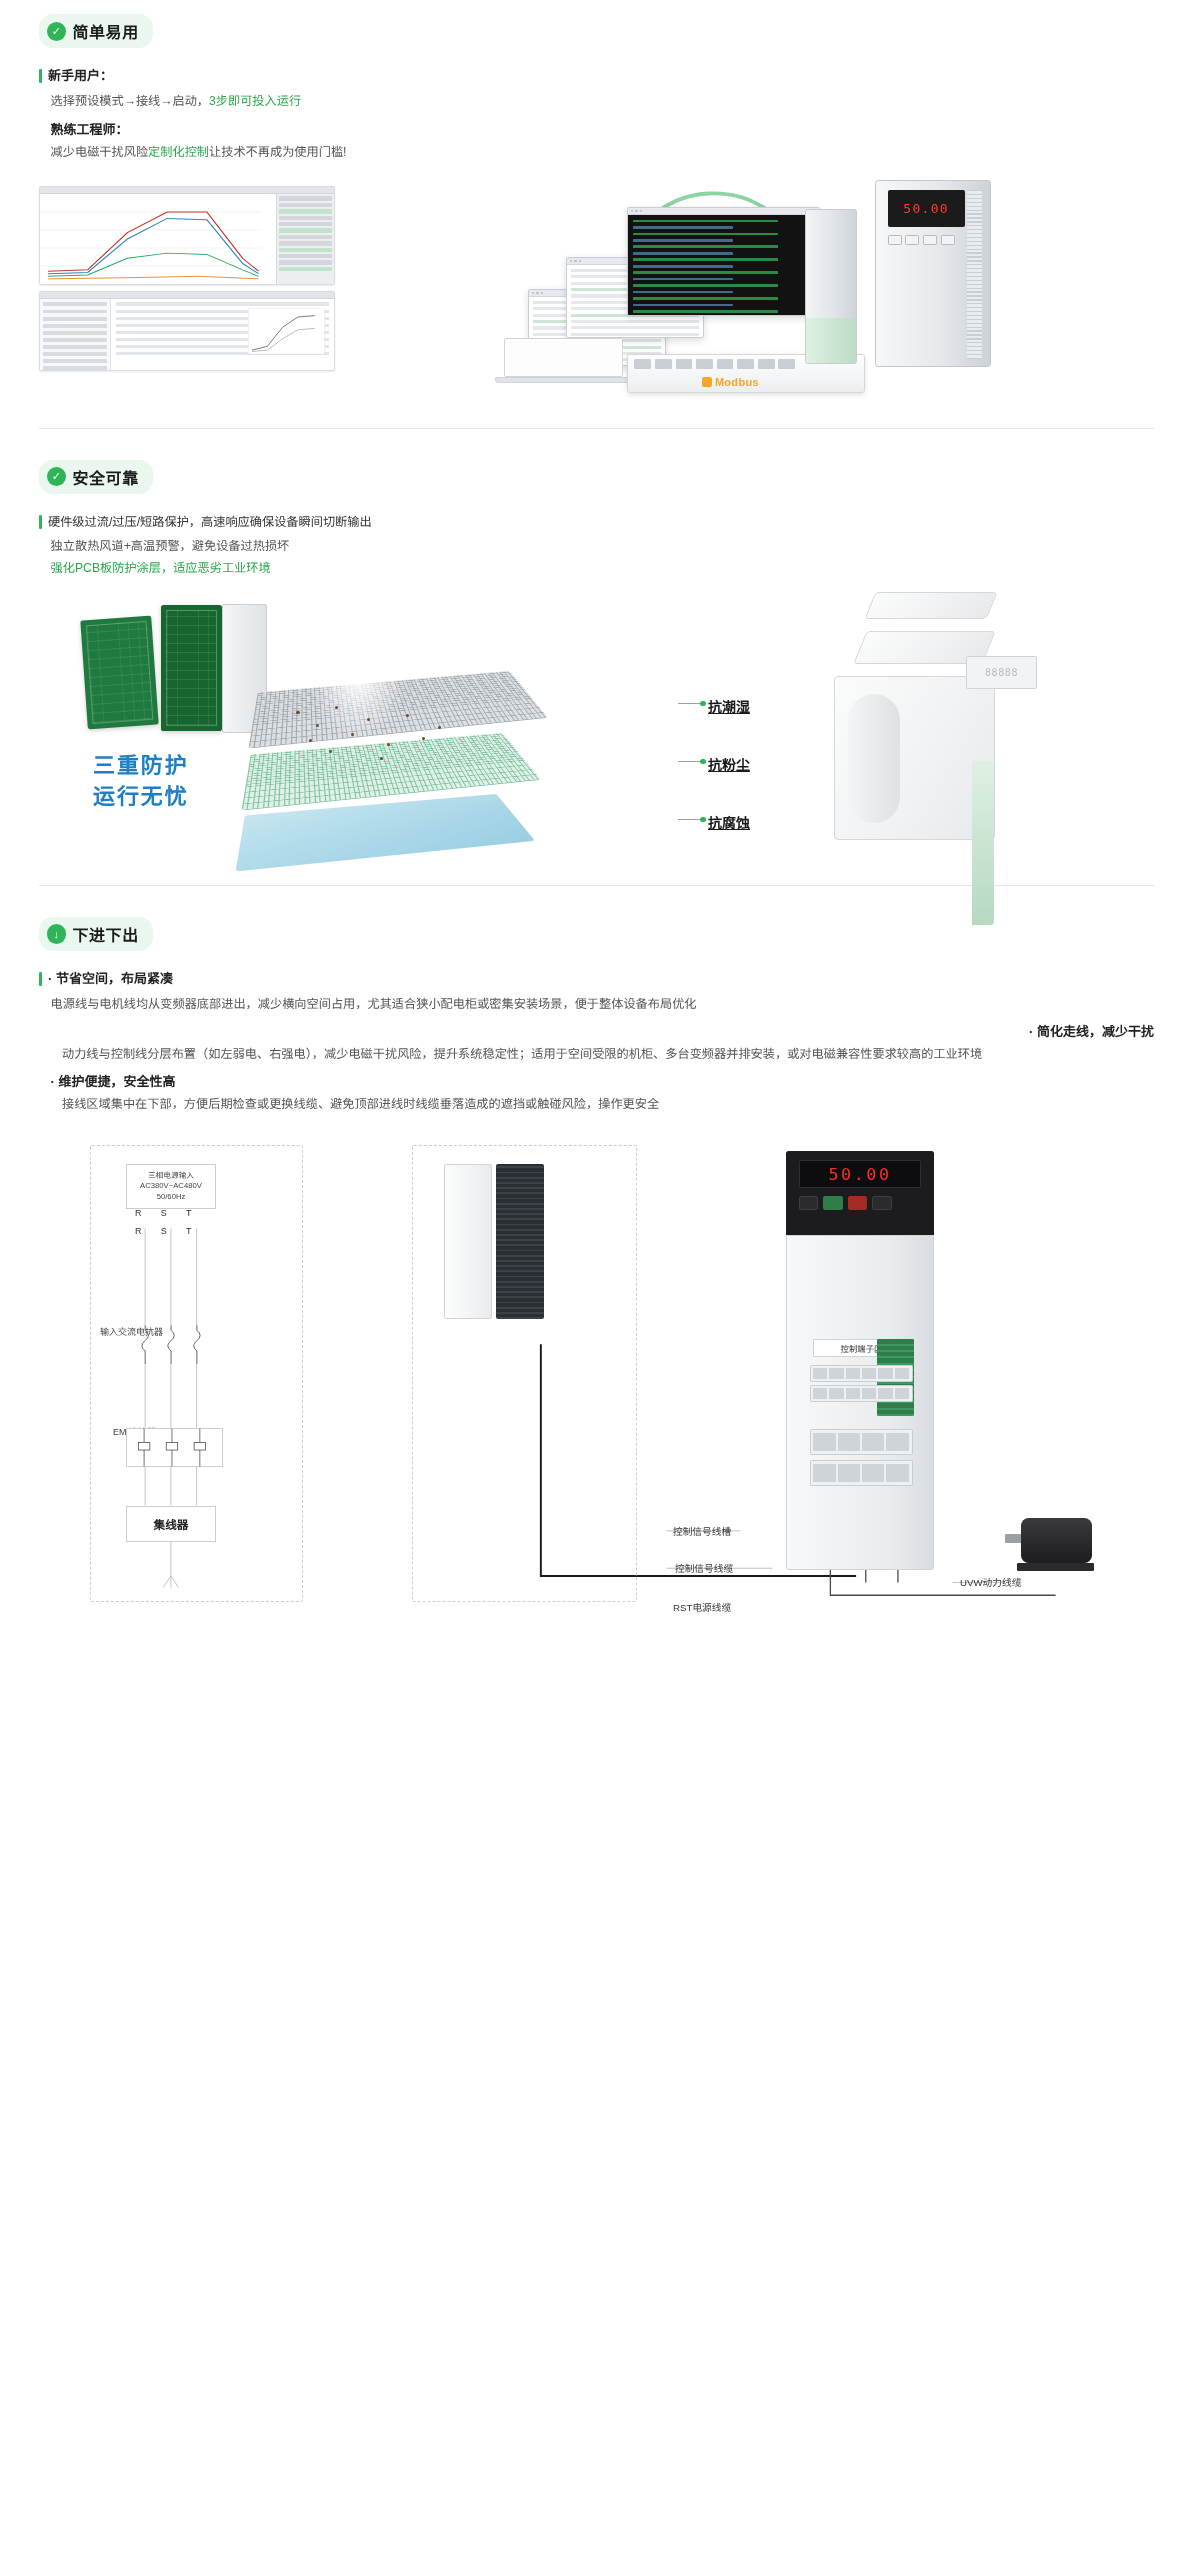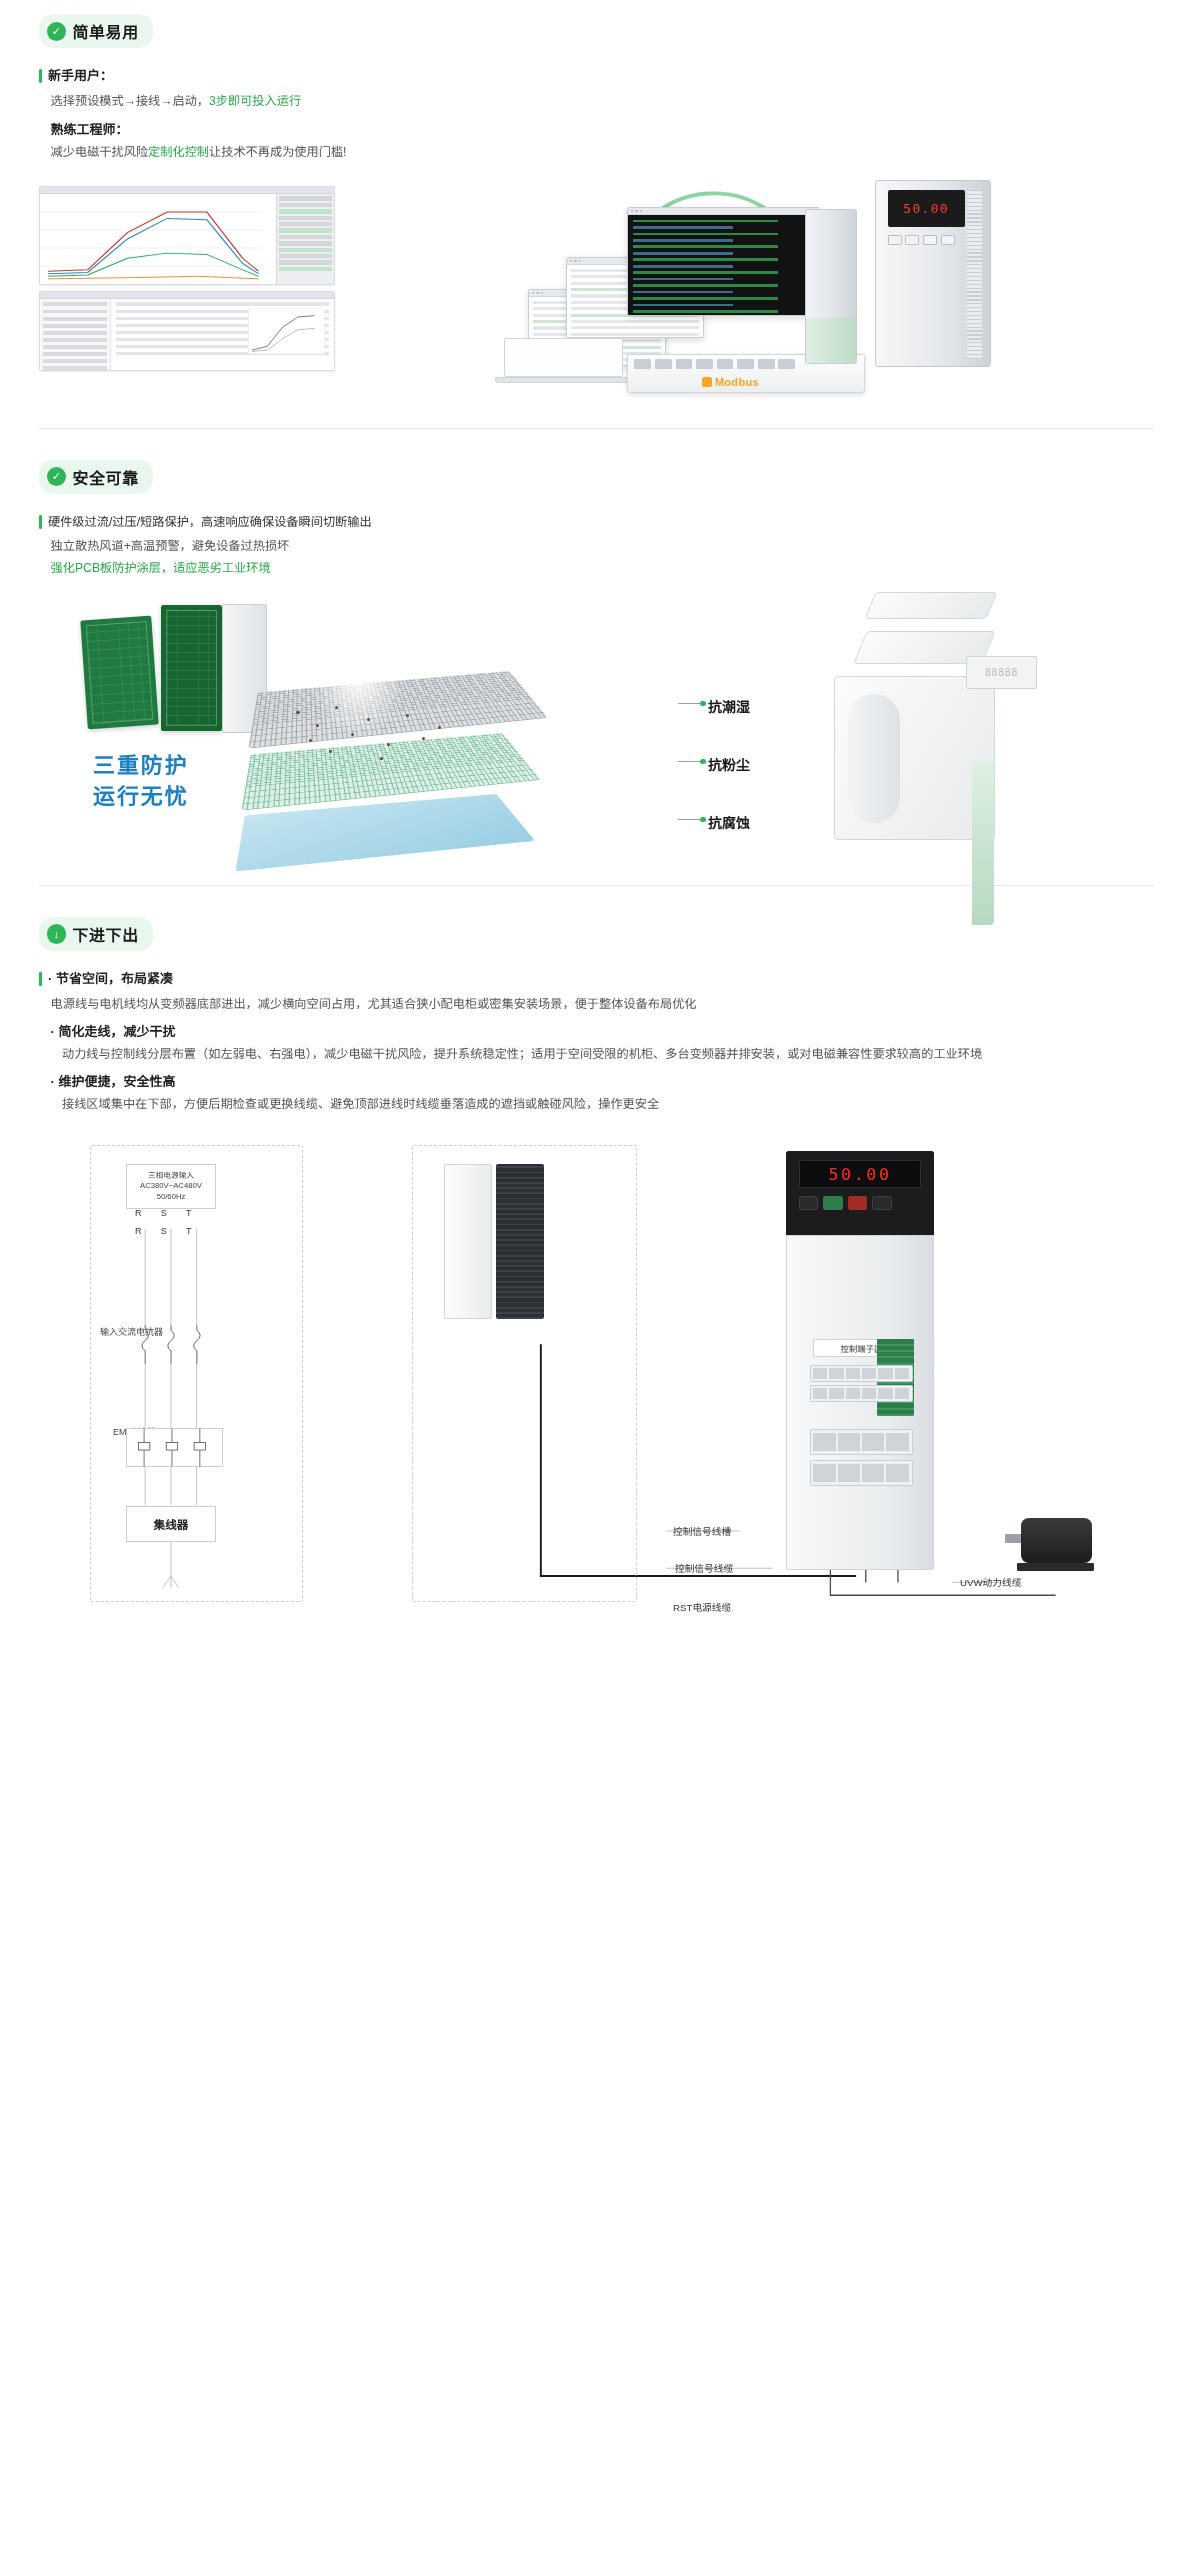--- a/index.html
+++ b/index.html
@@ -160,21 +160,21 @@
     position:absolute;left:245px;top:187px;width:277px;height:97px;
     background:linear-gradient(160deg,#bfe3ef,#8ec9e0);
     transform:perspective(451px) rotateX(58deg) rotateZ(-10deg);border-radius:3.9px;opacity:.9;
   }
   .splash{
     position:absolute;left:303px;top:39px;width:109px;height:116px;
     background:radial-gradient(ellipse at 50% 40%,rgba(255,255,255,.95),rgba(255,255,255,0) 62%);
   }
   .specks{position:absolute;left:290px;top:106px;width:167px;height:71px;}
   .specks i{position:absolute;width:3.2px;height:3.2px;background:#6d4a23;border-radius:50%;}
-  .lbl{position:absolute;font-size:14px;font-weight:700;color:#1b1b1b;}
+  .lbl{position:absolute;font-size:14px;font-weight:700;color:#1b1b1b;text-decoration:underline;}
   .lbl:before{
     content:"";position:absolute;left:-30px;top:7px;width:23px;height:0.6px;background:#9aa0a6;
   }
   .lbl:after{
     content:"";position:absolute;left:-7.7px;top:4.5px;width:5.2px;height:5.2px;border-radius:50%;background:#2fb457;
   }
   .unit3d{
     position:absolute;left:773px;top:0;width:270px;height:258px;
   }
   .u-part{position:absolute;background:linear-gradient(120deg,#fbfcfc,#e7eaec);border:0.6px solid #d3d7db;border-radius:3.9px;}
@@ -548,21 +548,21 @@
         <span class="btext">下进下出</span>
       </div>
     </div>
 
     <div class="bullet-line">
       <span class="bar"></span>
       <span class="lead">· 节省空间，布局紧凑</span>
     </div>
     <div class="body-txt indent">电源线与电机线均从变频器底部进出，减少横向空间占用，尤其适合狭小配电柜或密集安装场景，便于整体设备布局优化</div>
 
-    <div class="indent" style="margin-top:6.4px;">
+    <div class="indent" style="margin-top:6.4px;text-align:right;">
       <span class="lead">· 简化走线，减少干扰</span>
     </div>
     <div class="body-txt indent" style="padding-left:23px;">动力线与控制线分层布置（如左弱电、右强电），减少电磁干扰风险，提升系统稳定性；适用于空间受限的机柜、多台变频器并排安装，或对电磁兼容性要求较高的工业环境</div>
 
     <div class="indent" style="margin-top:6.4px;">
       <span class="lead">· 维护便捷，安全性高</span>
     </div>
     <div class="body-txt indent" style="padding-left:23px;">接线区域集中在下部，方便后期检查或更换线缆、避免顶部进线时线缆垂落造成的遮挡或触碰风险，操作更安全</div>
   </div>
 

